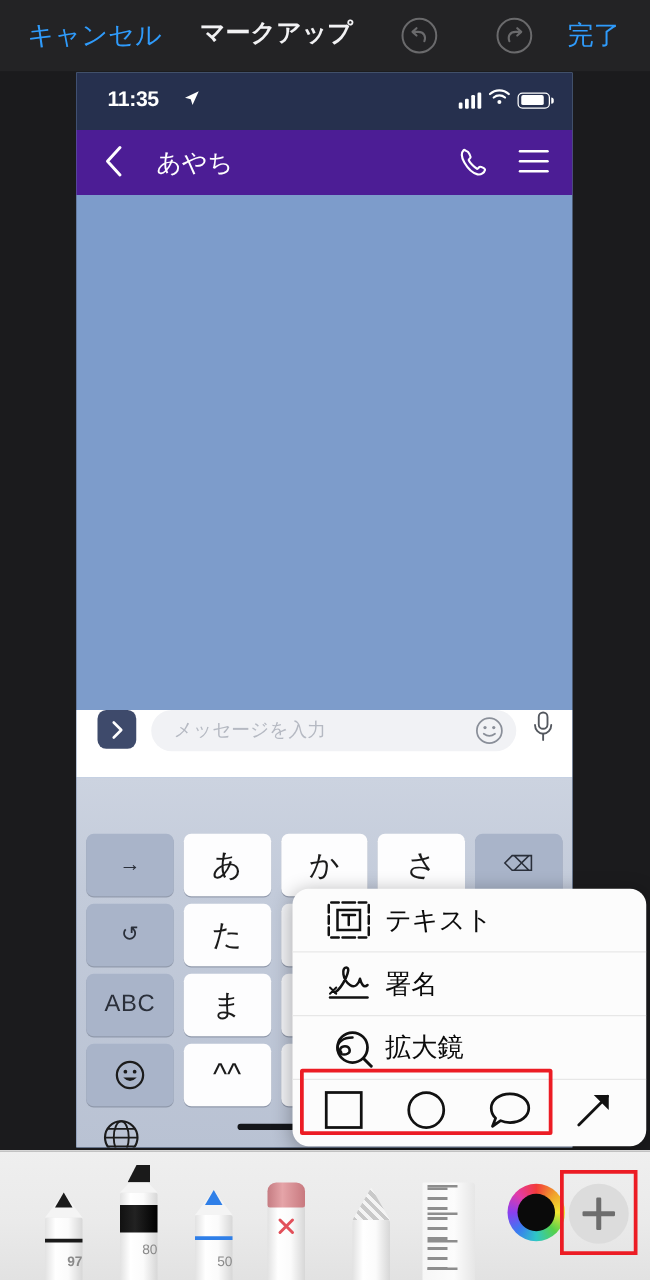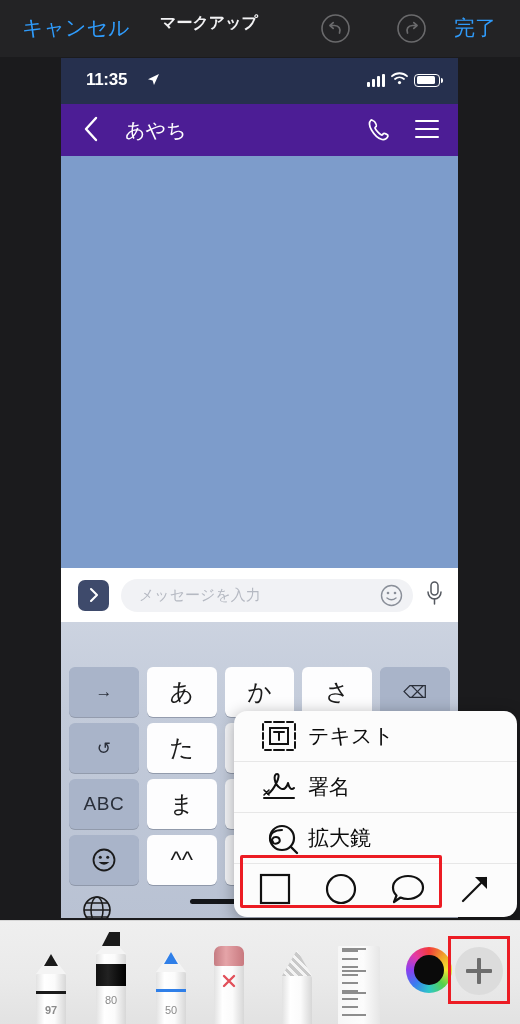--- a/index.html
+++ b/index.html
@@ -15,21 +15,21 @@
     position:absolute; left:0; top:0; width:520px; height:57px;
     background:#232325;
     display:flex; align-items:center;
   }
   .mt-cancel{
     position:absolute; left:22px; top:14px;
     color:#2f9bfb; font-size:21px; letter-spacing:0px;
   }
   .mt-title{
     position:absolute; left:160px; top:13px;
-    color:#f2f2f4; font-size:16px; font-weight:bold;text-align:center;
+    color:#f2f2f4; font-size:20px; font-weight:bold;text-align:center;
   }
   .mt-done{
     position:absolute; right:24px; top:14px;
     color:#2f9bfb; font-size:21px; font-weight:500;
   }
   .mt-icon{
     position:absolute; top:13px; width:31px; height:31px;
   }
   .mt-icon.undo{ left:320px; }
   .mt-icon.redo{ left:396px; }
@@ -125,21 +125,21 @@
   }
   .bub-excl{ color:#d61c14; font-weight:bold; }
   .bub-time{
     position:absolute; right:248px; top:86px;
     color:#eef2f7; font-size:12px; opacity:.92;
   }
 
   
   .inputbar{
     position:absolute; left:0; top:510px; width:397px; height:54px;
-    background:#ffffff; display:flex; align-items:center;
+    background:#ffffff; display:flex; align-items:flex-start;
   }
   .ib-send{
     margin-left:17px; width:31px; height:31px; border-radius:7px;
     background:#3e4a6b; display:flex; align-items:center; justify-content:center;
   }
   .ib-field{
     margin-left:12px; flex:1; height:33px; border-radius:17px;
     background:#f1f2f5; display:flex; align-items:center;
     position:relative;
   }
@@ -212,21 +212,21 @@
     position:absolute; bottom:0; left:0; width:30px;
     background:linear-gradient(90deg,#e2e2e2 0%,#ffffff 28%,#fbfbfb 62%,#d7d7d7 100%);
     border-radius:2px 2px 0 0;
   }
   .pen .tip{
     position:absolute; left:0; width:0; height:0;
     border-left:15px solid transparent; border-right:15px solid transparent;
   }
   .pen .band{ position:absolute; left:0; width:30px; }
   .pen .num{
-    position:absolute; left:0; width:30px; text-align:center;
+    position:absolute; left:0; width:30px; text-align:right;
     font-size:11px; color:#8a8a8a;
   }
   .colorwheel{
     position:absolute; right:68px; bottom:31px; width:46px; height:46px;
     border-radius:50%;
     background:conic-gradient(#f33b3b,#f0a32a,#f2e731,#57d14a,#2ec7c7,#3a7bf0,#8b3ff0,#e33ba7,#f33b3b);
     display:flex; align-items:center; justify-content:center;
   }
   .colorwheel i{ width:30px; height:30px; border-radius:50%; background:#0a0a0a; display:block; }
   .plusbtn{

